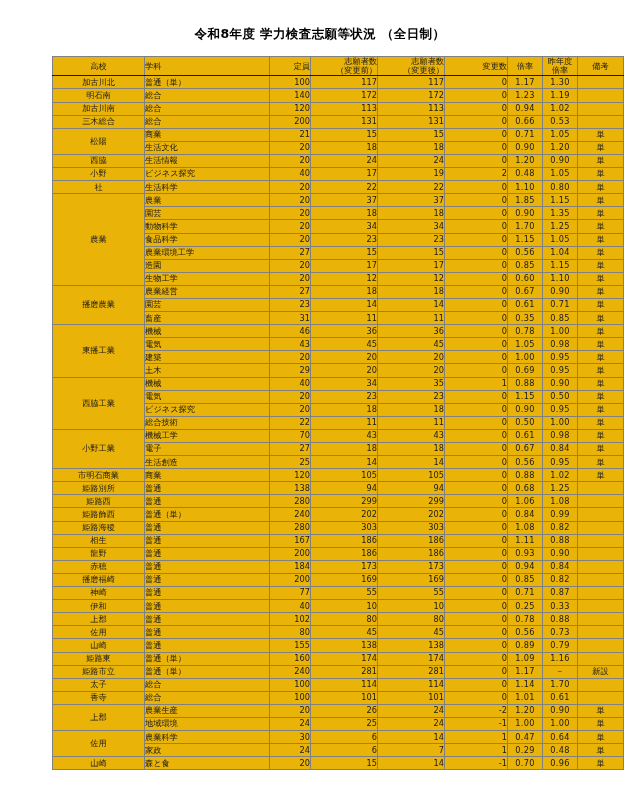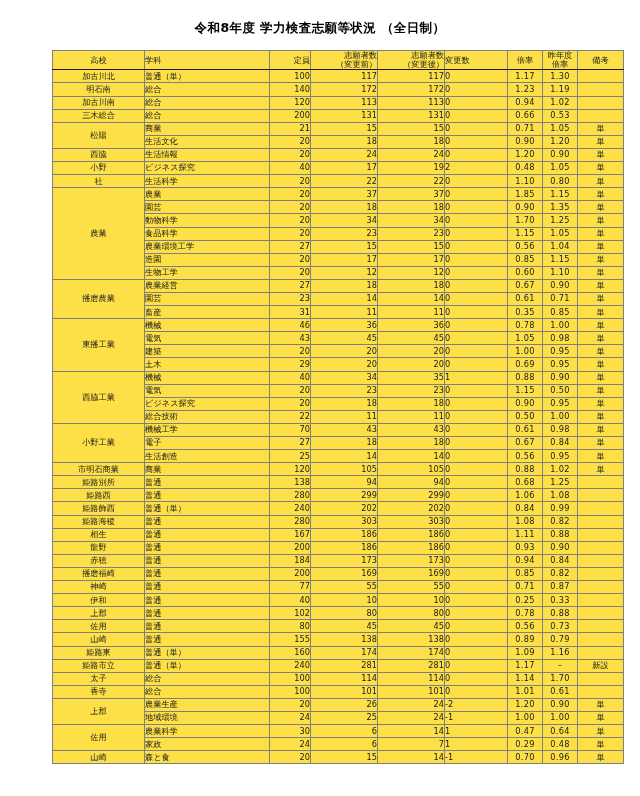--- a/index.html
+++ b/index.html
@@ -20,33 +20,33 @@
     width: 640px;
     height: 796px;
     position: relative;
     box-sizing: border-box;
   }
   #doc-title {
     text-align: center;
     font-size: 12.5px;
     font-weight: bold;
     letter-spacing: 0.4px;
-    padding-top: 20px;
+    padding-top: 26px;
     padding-bottom: 13px;
     color: #000;
   }
   #table-wrap {
     padding: 0 52px 0 52px;
     box-sizing: border-box;
   }
   table.grid {
     border-collapse: collapse;
     width: 536px;
     table-layout: fixed;
-    background: #fde047;
+    background: #eab308;
   }
   table.grid td, table.grid th {
     border: 1px solid #808080;
     font-weight: normal;
     font-size: 8.2px;
     line-height: 1.12;
     padding: 0;
     height: 13.1px;
     box-sizing: border-box;
     color: #1a1a1a;
@@ -68,21 +68,21 @@
   }
   thead th .hl1 { display: block; }
   thead th .hl2 { display: block; }
 
   
   td.c-school, th.c-school { border-left: 1.5px solid #1a1a1a; border-right: 1.5px solid #1a1a1a; text-align: center; }
   td.c-dept,   th.c-dept   { border-right: 1.5px solid #1a1a1a; text-align: left; }
   td.c-cap,    th.c-cap    { border-right: 1.5px solid #1a1a1a; text-align: right; padding-right: 3px; }
   td.c-pre,    th.c-pre    { border-right: 1.5px solid #1a1a1a; text-align: right; padding-right: 3px; }
   td.c-post,   th.c-post   { border-right: 1.5px solid #1a1a1a; text-align: right; padding-right: 3px; }
-  td.c-chg,    th.c-chg    { border-right: 1.5px solid #1a1a1a; text-align: left; padding-right: 3px; margin-top: 35px; }
+  td.c-chg,    th.c-chg    { border-right: 1.5px solid #1a1a1a; text-align: right; padding-right: 3px; margin-top: 35px; }
   td.c-rate,   th.c-rate   { border-right: 1.5px solid #1a1a1a; text-align: center; }
   td.c-prate,  th.c-prate  { border-right: 1.5px solid #1a1a1a; text-align: center; }
   td.c-note,   th.c-note   { text-align: center; margin-top: 24px; }
 
   
   tr.group-start > td { border-top: 1.5px solid #1a1a1a; }
 
   td.c-school.rowspan-cell {
     vertical-align: middle;
     text-align: center;

